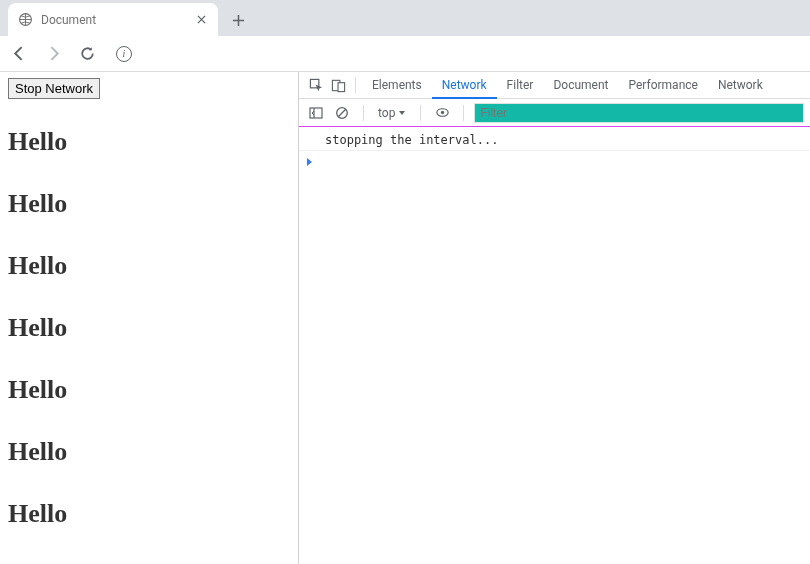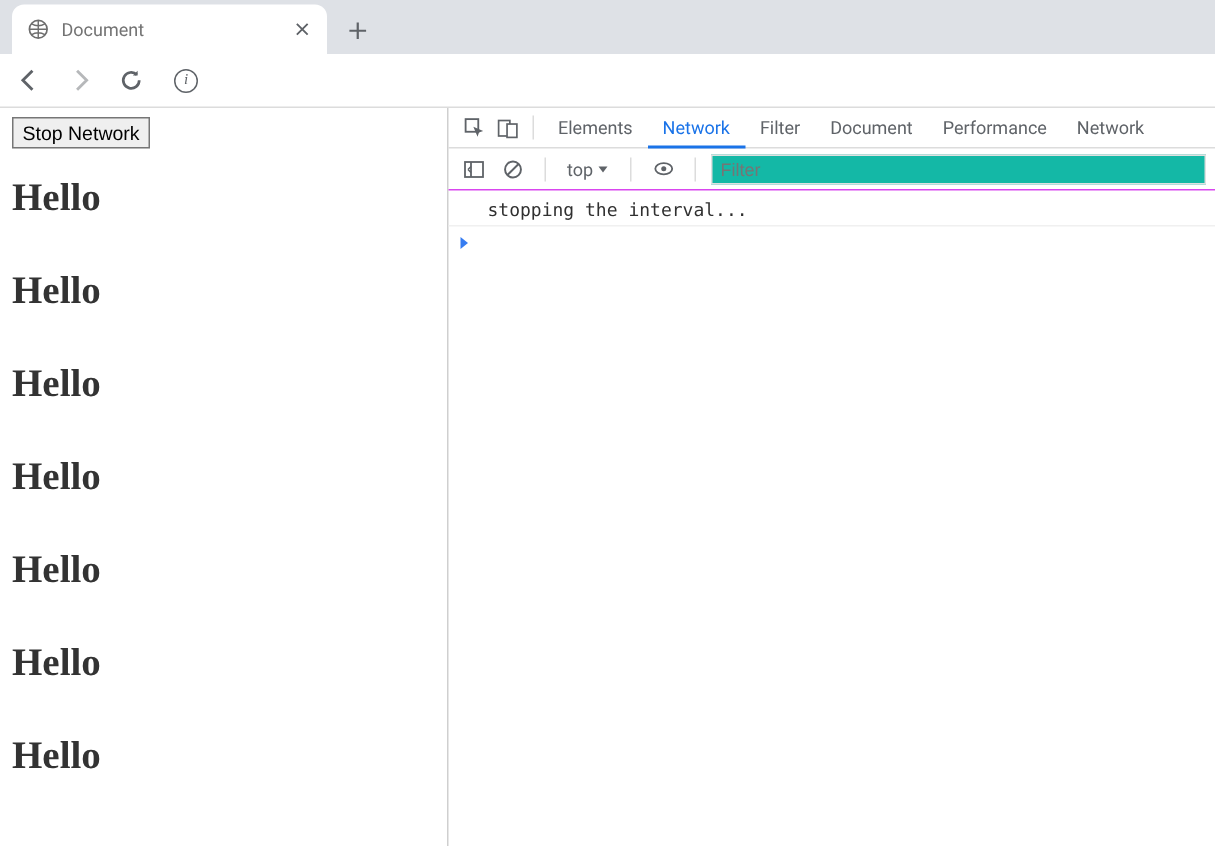--- a/index.html
+++ b/index.html
@@ -71,21 +71,21 @@
   background:#fff;
 }
 .stop-btn {
   font-family: Arial, sans-serif;
   font-size: 13px;
   padding: 2px 6px;
   background: #efefef;
   border: 1px solid #767676;
   cursor: pointer;
 }
-.hello-list { margin-top: 18px; }
+.hello-list { margin-top: 28px; }
 .hello-list h2 {
   font-family: "Times New Roman", Times, serif;
   font-weight: bold;
   font-size: 26px;
   margin-bottom: 32px;
 }
 .devtools {
   flex: 1;
   border-left: 1px solid #cfcfcf;
   display:flex;

